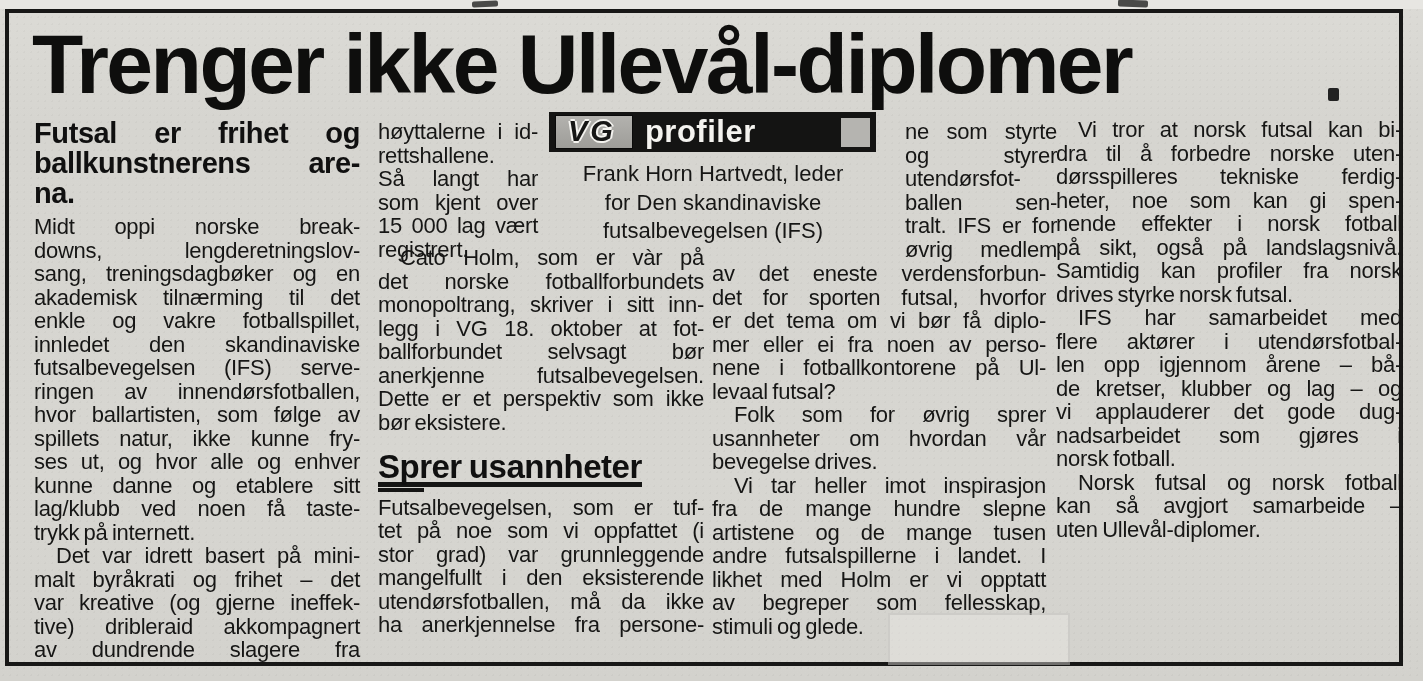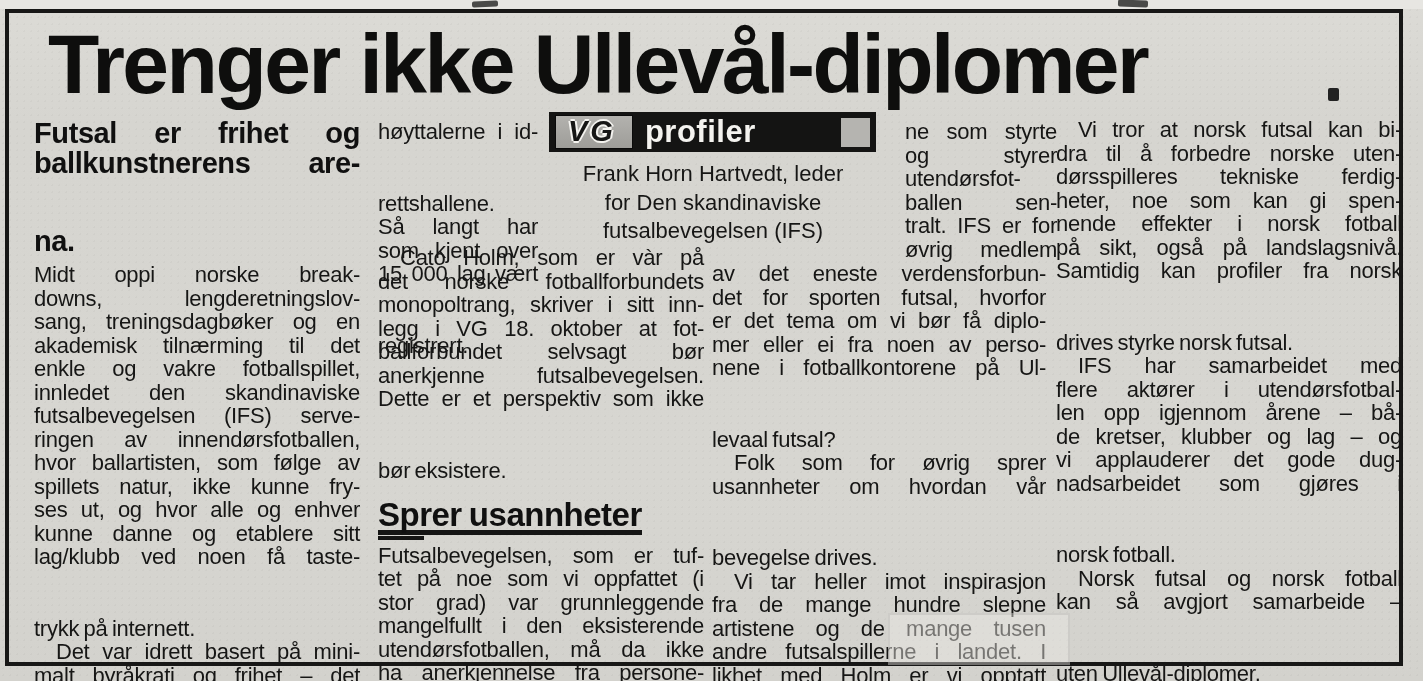--- a/index.html
+++ b/index.html
@@ -25,32 +25,32 @@
   .smudge{position:absolute;background:#4a4a48;border-radius:2px;}
   .smudge.s1{left:472px;top:1px;width:26px;height:6px;transform:rotate(-2deg);}
   .smudge.s2{left:1118px;top:0px;width:30px;height:7px;transform:rotate(2deg);}
   .smudge.s3{left:1328px;top:88px;width:11px;height:13px;background:#222;}
   .frame{
     position:absolute;left:5px;top:9px;width:1398px;height:657px;
     border:4px solid #171716;box-sizing:border-box;
     pointer-events:none;
   }
   .headline{
-    position:absolute;left:48px;top:18px;width:1360px;
+    position:absolute;left:32px;top:18px;width:1360px;
     margin:0;
     font-size:84px;line-height:92px;font-weight:bold;
     letter-spacing:-2.5px;color:#0e0e0d;
     white-space:nowrap;
   }
   
   .col{position:absolute;font-size:22px;line-height:23.5px;
        letter-spacing:-0.25px;word-spacing:-1.5px;color:#161615;}
   .col p{margin:0;text-align:justify;text-align-last:justify;}
   .col p.ind{text-indent:22px;}
-  .ll{display:block;text-align:right;text-align-last:left;text-indent:0;margin-top:48px;}
+  .ll{display:block;text-align:right;text-align-last:left;text-indent:0;}
   .lead{
     font-size:29px;line-height:30px;font-weight:bold;
     letter-spacing:-0.4px;word-spacing:-1px;margin-bottom:7px !important;
     color:#101010;
   }
   .c1{left:34px;top:118px;width:326px;}
   .c2n{left:378px;top:120px;width:160px;}
   .c2m{left:378px;top:246px;width:326px;}
   .c3n{left:893px;top:120px;width:152px;margin-left:12px;}
   .c3m{left:712px;top:262px;width:334px;}

